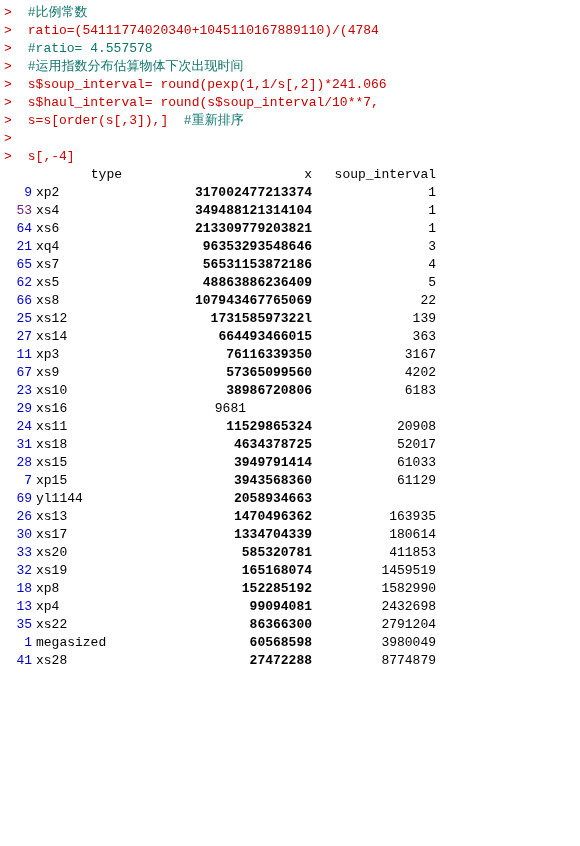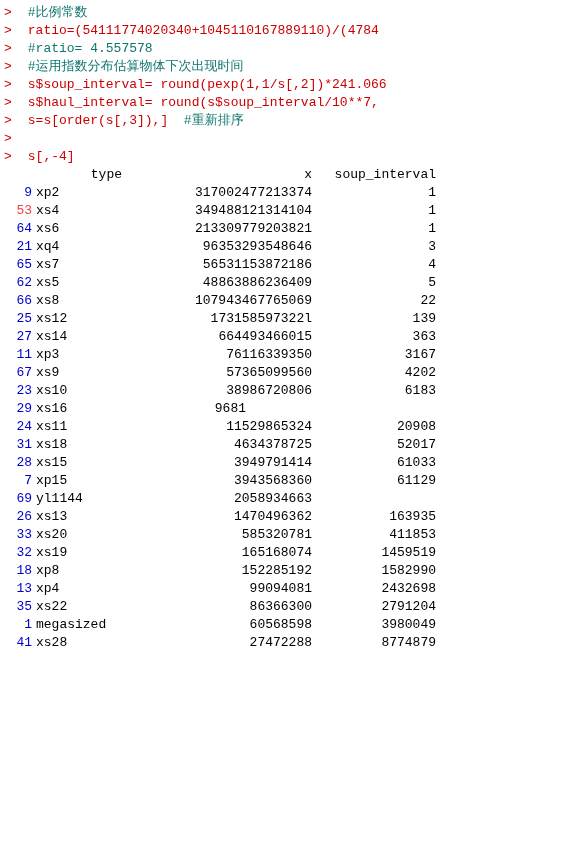--- a/index.html
+++ b/index.html
@@ -60,20 +60,21 @@
       color: #000000;
       min-width: 90px;
       text-align: left;
       padding-right: 4px;
     }
     .col-x {
       color: #000000;
       min-width: 190px;
       text-align: right;
       padding-right: 4px;
+      font-weight: bold;
     }
     .col-soup {
       color: #000000;
       min-width: 120px;
       text-align: right;
     }
     .header-spacer {
       min-width: 32px;
     }
     .header-type {
@@ -136,21 +137,21 @@
       <span class="header-soup">soup_interval</span>
     </div>
 
     <div class="table-row">
       <span class="row-num" style="color:#0000cc">9</span>
       <span class="col-type">xp2</span>
       <span class="col-x">317002477213374</span>
       <span class="col-soup">1</span>
     </div>
     <div class="table-row">
-      <span class="row-num" style="color:#ef4444">53</span>
+      <span class="row-num" style="color:#701a75">53</span>
       <span class="col-type">xs4</span>
       <span class="col-x">349488121314104</span>
       <span class="col-soup">1</span>
     </div>
     <div class="table-row">
       <span class="row-num" style="color:#0000cc">64</span>
       <span class="col-type">xs6</span>
       <span class="col-x">213309779203821</span>
       <span class="col-soup">1</span>
     </div>
@@ -242,20 +243,26 @@
       <span class="col-type">yl1144</span>
       <span class="col-x">2058934663</span>
     </div>
     <div class="table-row">
       <span class="row-num" style="color:#0000cc">26</span>
       <span class="col-type">xs13</span>
       <span class="col-x">1470496362</span>
       <span class="col-soup">163935</span>
     </div>
     <div class="table-row">
+      <span class="row-num" style="color:#0000cc">30</span>
+      <span class="col-type">xs17</span>
+      <span class="col-x">1334704339</span>
+      <span class="col-soup">180614</span>
+    </div>
+    <div class="table-row">
       <span class="row-num" style="color:#0000cc">33</span>
       <span class="col-type">xs20</span>
       <span class="col-x">585320781</span>
       <span class="col-soup">411853</span>
     </div>
     <div class="table-row">
       <span class="row-num" style="color:#0000cc">32</span>
       <span class="col-type">xs19</span>
       <span class="col-x">165168074</span>
       <span class="col-soup">1459519</span>

